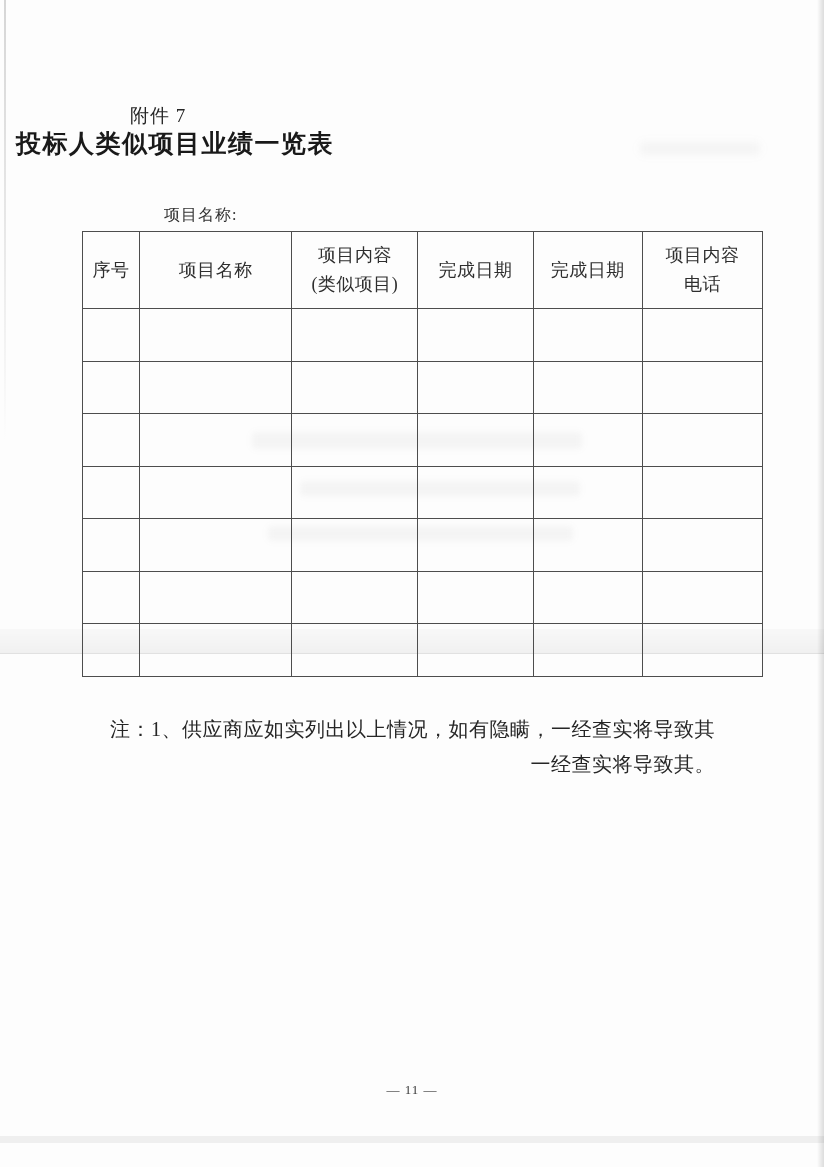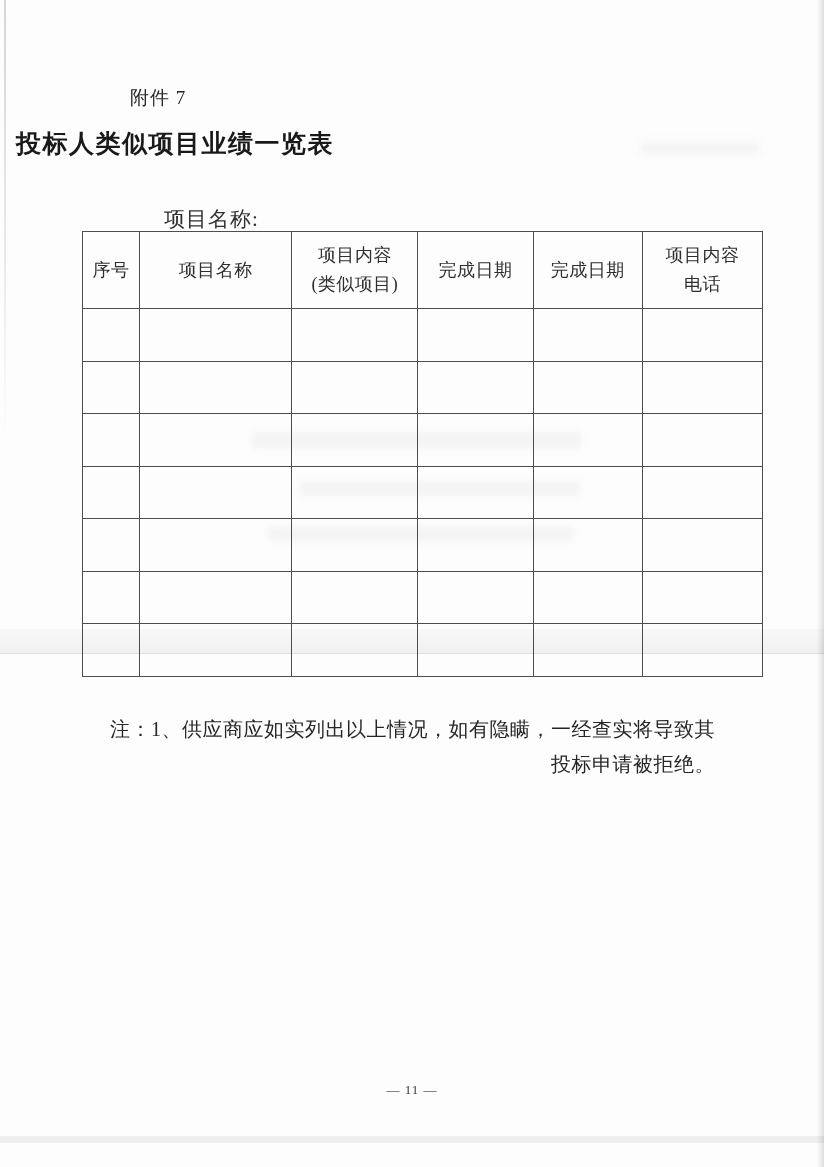--- a/index.html
+++ b/index.html
@@ -8,31 +8,31 @@
     width:824px; height:1167px;
     margin:0 auto;
     background:#fdfdfd;
     overflow:hidden;
     font-family:"Liberation Serif","DejaVu Serif",serif;
     color:#2b2b2b;
   }
 
   
   .attachment-label {
-    position:absolute; left:130px; top:85px;
+    position:absolute; left:130px; top:103px;
     font-size:19px; letter-spacing:1px; color:#262626;
   }
   .doc-title {
     position:absolute; left:0; top:127px; width:100%;
     text-indent:16px;
     font-size:25px; font-weight:bold; letter-spacing:1.5px; color:#191919;
   }
   .project-label {
     position:absolute; left:164px; top:205px;
-    font-size:21px; letter-spacing:1px; color:#303030;
+    font-size:16px; letter-spacing:1px; color:#303030;
   }
 
   
   .perf-table {
     position:absolute; left:82px; top:231px;
     width:681px; border-collapse:collapse; table-layout:fixed;
   }
   .perf-table th, .perf-table td {
     border:1px solid #4d4d4d; padding:0;
   }
@@ -178,18 +178,18 @@
           <td></td>
           <td></td>
           <td></td>
           <td></td>
         </tr>
       </tbody>
   </table>
 
   <div class="notes">
     <div class="note-line">注：1、供应商应如实列出以上情况，如有隐瞒，一经查实将导致其</div>
-    <div class="note-line">投标申请被拒绝。</div>
+    <div class="note-line">一经查实将导致其。</div>
   </div>
 
   <div class="page-number">— 11 —</div>
 
 </div>
 
 </body></html>

